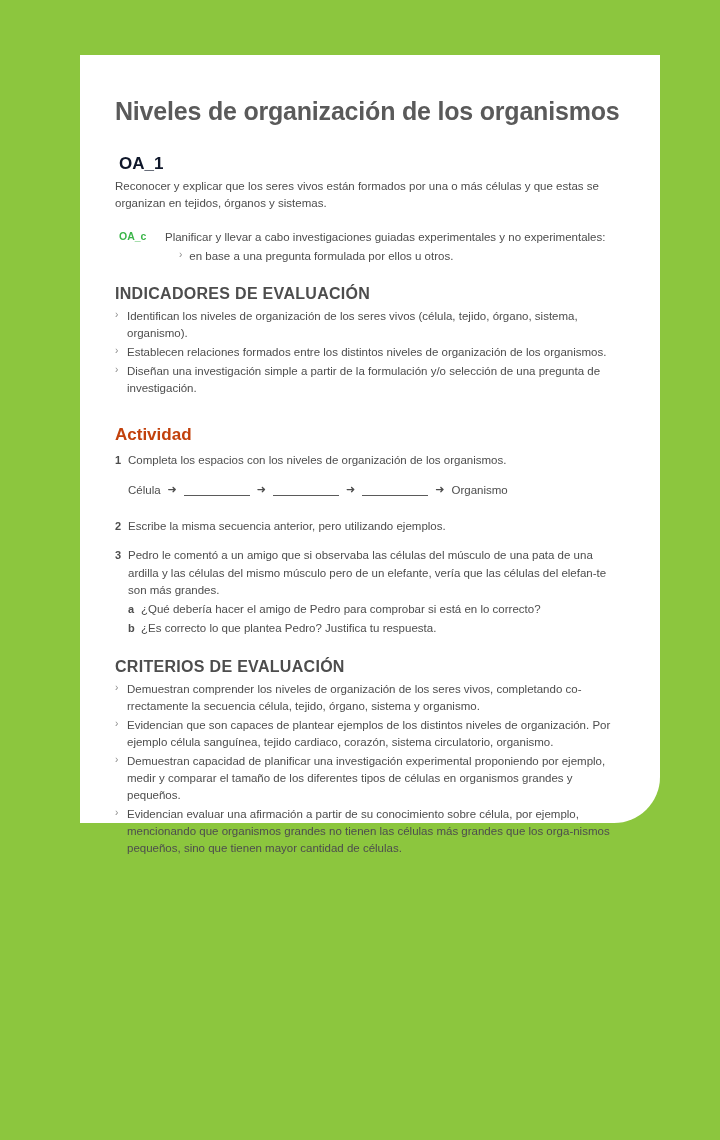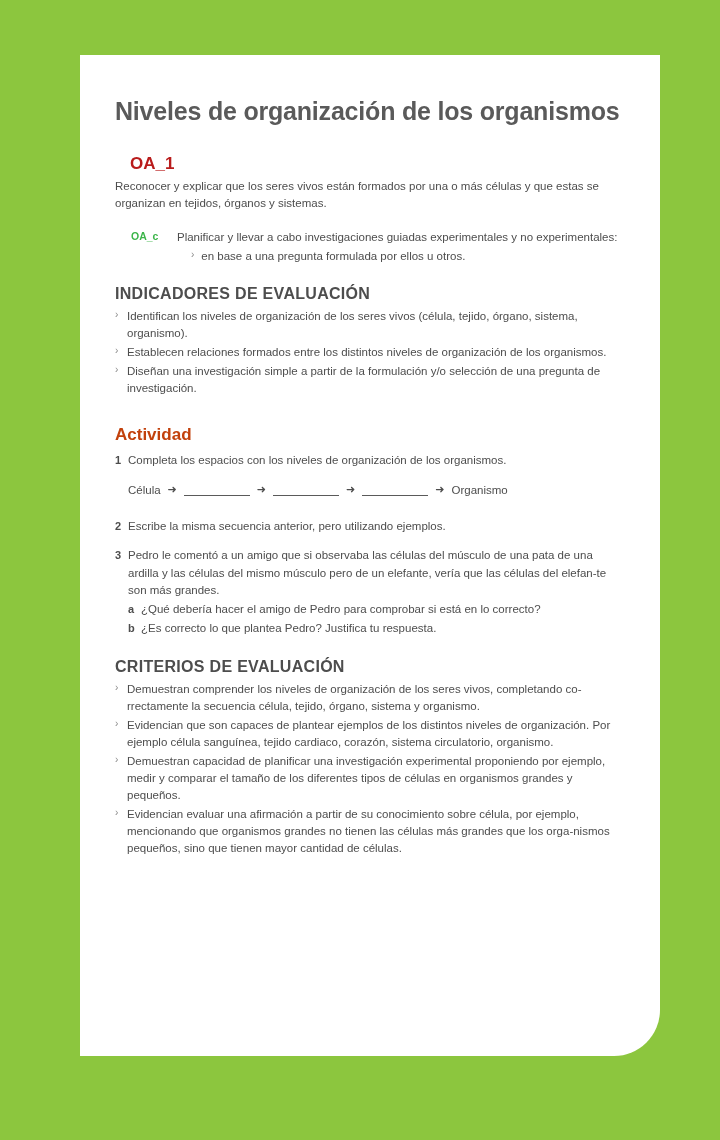--- a/index.html
+++ b/index.html
@@ -11,50 +11,50 @@
     height: 1140px;
     background: #8cc63e;
     font-family: "Liberation Sans", sans-serif;
     overflow: hidden;
   }
   .page {
     position: absolute;
     left: 80px;
     top: 55px;
     width: 580px;
-    height: 1001px;
+    height: 768px;
     background: #ffffff;
     box-sizing: border-box;
     padding: 40px 35px 0 35px;
     border-bottom-right-radius: 46px;
   }
   .doc-title {
     color: #5a5a5a;
     font-size: 25px;
     font-weight: bold;
     line-height: 1.32;
     margin: 0 0 26px 0;
     letter-spacing: -0.2px;
   }
   .oa-code {
-    color: #b91c1c;
+    color: #0f172a;
     font-size: 17px;
     font-weight: bold;
-    margin: 0 0 4px 15px;
+    margin: 0 0 4px 4px;
   }
   .oa-desc {
     color: #4d4d4d;
     font-size: 11.5px;
     line-height: 1.5;
     margin: 0 0 16px 0;
   }
   .oac-row {
     display: flex;
     align-items: flex-start;
-    margin: 0 0 6px 16px;
+    margin: 0 0 6px 4px;
   }
   .oac-label {
     color: #3cb54a;
     font-size: 10.5px;
     font-weight: bold;
     width: 46px;
     flex: 0 0 46px;
     padding-top: 1px;
   }
   .oac-text {

